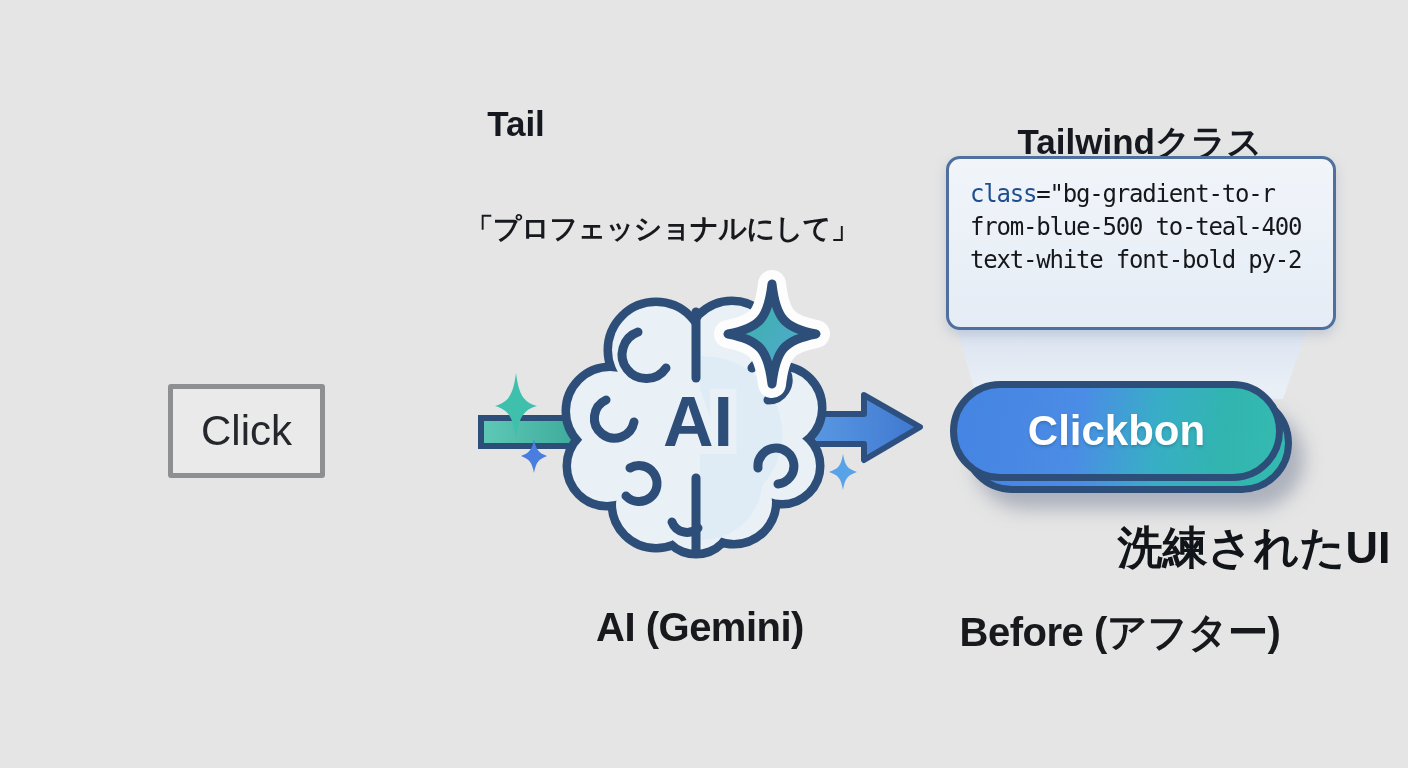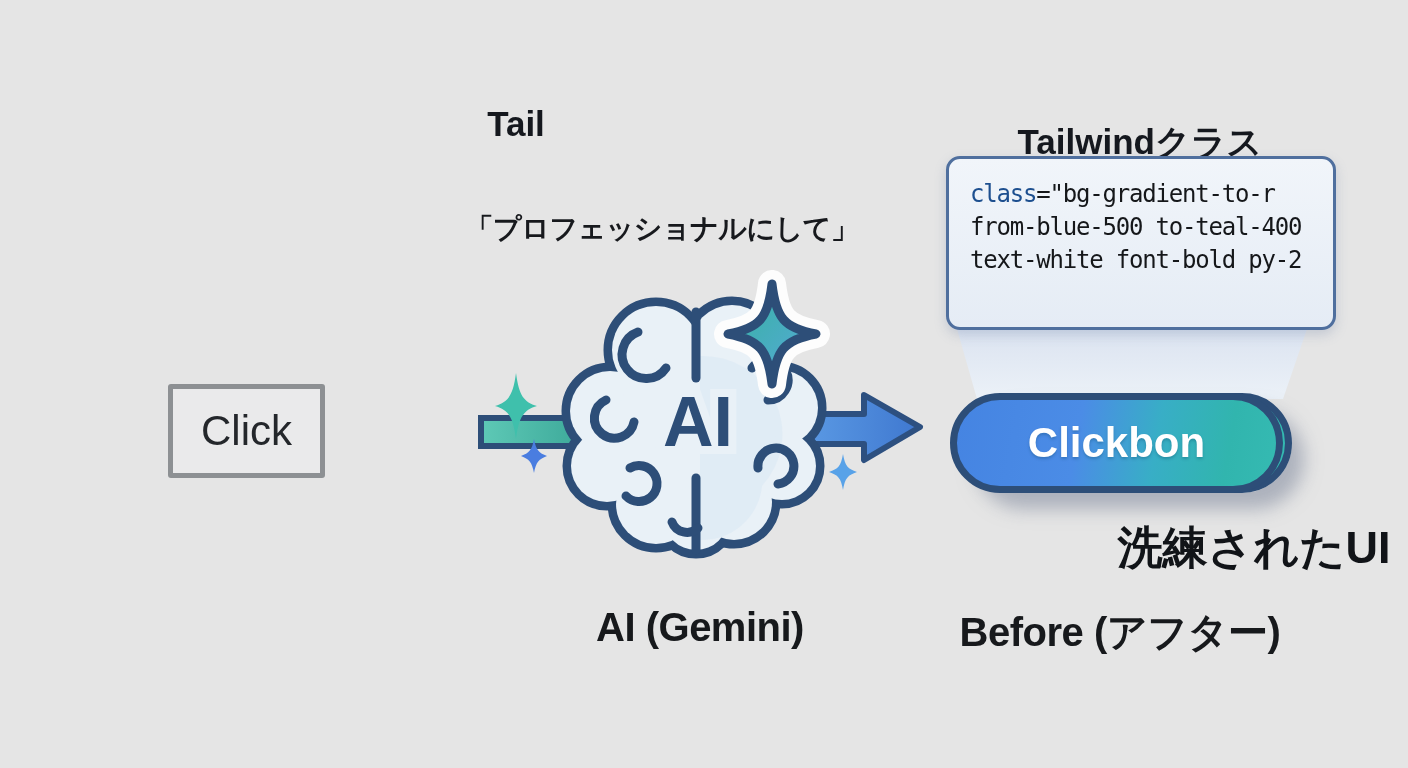--- a/index.html
+++ b/index.html
@@ -39,21 +39,21 @@
 
   
   .mid-svg { position:absolute; left:460px; top:270px; width:480px; height:300px; z-index:2; }
 
   
   .btn-after-wrap { position:absolute; left:950px; top:377px; width:333px; height:100px; z-index:2; }
   .pill { position:absolute; border-radius:52px; border:7px solid #2d4e78;
           background:linear-gradient(100deg,#4584e2 0%,#4b8ce6 38%,#38aec6 62%,#31b5ae 84%,#35bab2 100%); }
   .pill-back { left:12px; top:16px; width:330px; height:100px;
           box-shadow:12px 16px 18px rgba(125,135,155,.55); }
-  .pill-main { left:0; top:16px; width:333px; height:100px;
+  .pill-main { left:0; top:4px; width:333px; height:100px;
           display:flex; align-items:center; justify-content:center;
           color:#ffffff; font-weight:700; font-size:42px;
           text-shadow:0 2px 3px rgba(0,60,90,.28); }
 
   .note-refined { position:absolute; left:1104px; top:518px; width:300px; text-align:center;
           font-size:45px; font-weight:700; color:#111418; }
 
   
   .caption { position:absolute; top:605px; width:400px; text-align:center;
           font-size:40px; font-weight:700; color:#17191c; letter-spacing:-0.5px; }

